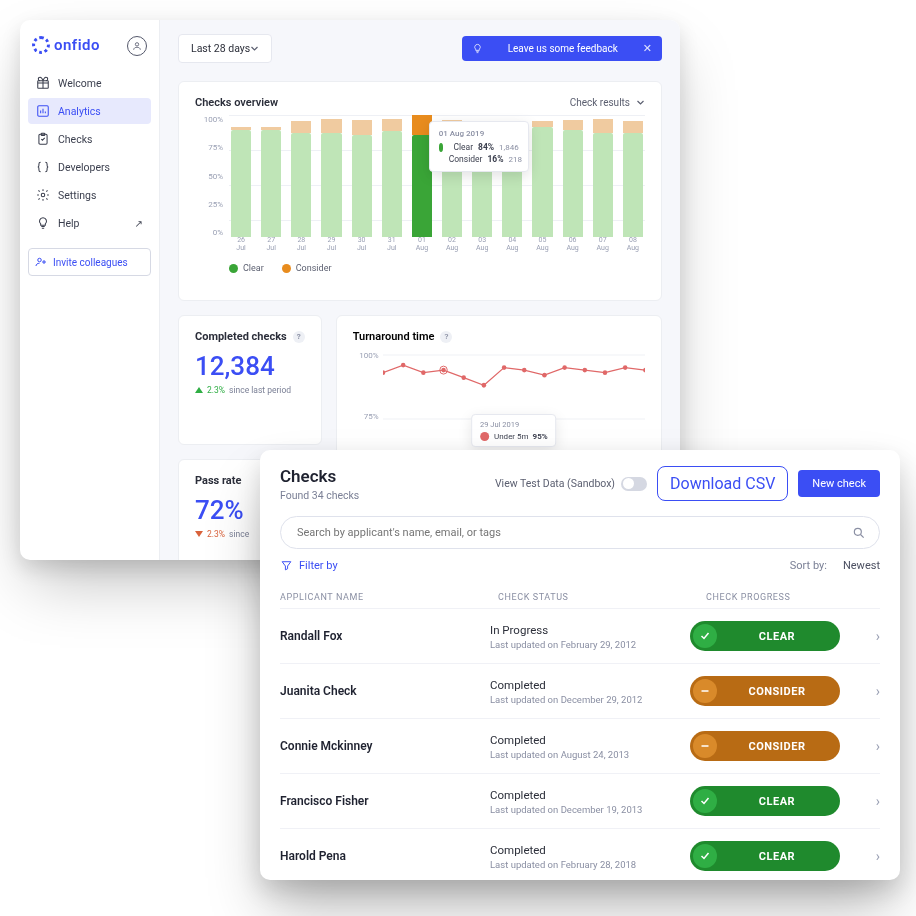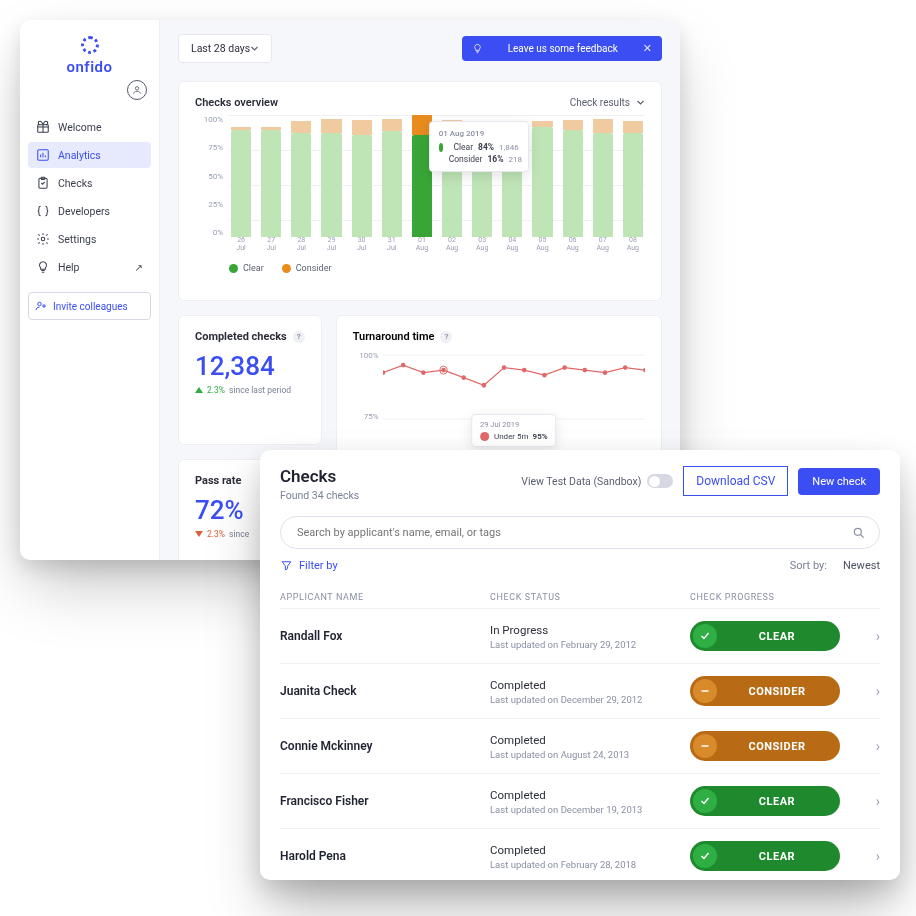--- a/index.html
+++ b/index.html
@@ -15,21 +15,21 @@
     box-shadow: 0 30px 60px -10px rgba(0,0,0,.25), 0 8px 20px rgba(0,0,0,.12);
     display: flex;
     overflow: hidden;
   }
   .sidebar {
     width: 140px; height: 100%;
     border-right: 1px solid #eceef2;
     padding: 12px 8px;
     display: flex; flex-direction: column;
   }
-  .brand { display:flex; align-items:center; gap:4px; padding:4px 4px 14px 4px;flex-direction:column; }
+  .brand { display:flex; gap:4px; padding:4px 4px 14px 4px; }
   .brand-logo { width:18px; height:18px; border:3px dotted #3b4ef4; border-radius:50%; }
   .brand-name { color:#3b4ef4; font-weight:600; font-size:15px; letter-spacing:.5px; }
   .avatar-btn { width:20px;height:20px;border:1.5px solid #54586b;border-radius:50%;margin-left:auto;display:flex;align-items:center;justify-content:center;font-size:10px;color:#54586b; }
 
   .nav { display:flex; flex-direction:column; gap:2px; }
   .nav-item { display:flex; align-items:center; gap:8px; font-size:10.5px; color:#3b3f4e; padding:6px 8px; border-radius:4px; cursor:pointer; }
   .nav-item.active { background:#e7e9fd; color:#3b4ef4; }
   .nav-icon { width:14px; height:14px; display:flex; align-items:center; justify-content:center; color:inherit; }
   .nav-ext { margin-left:auto; font-size:10px; }
 
@@ -103,39 +103,39 @@
     padding:16px 20px 0 20px;
     display:flex; flex-direction:column;
   }
   .cw-header { display:flex; align-items:flex-start; gap:14px; }
   .cw-title { font-size:17px; font-weight:600; color:#1f2230; }
   .cw-sub { font-size:10.5px; color:#7b8096; margin-top:3px; }
   .cw-right { margin-left:auto; display:flex; align-items:center; gap:10px; }
   .sandbox { font-size:10.5px; color:#5b5f70; display:flex; align-items:center; gap:6px; }
   .toggle { width:26px;height:14px;background:#d5d8e2;border-radius:8px;position:relative; cursor:pointer; }
   .toggle::after { content:""; position:absolute; top:1.5px; left:1.5px; width:11px;height:11px;background:#fff;border-radius:50%; }
-  .btn-outline { border:1.3px solid #3b4ef4; color:#3b4ef4; background:#fff; border-radius:0; padding:7px 12px; font-size:12px; cursor:pointer; }
+  .btn-outline { border:1.3px solid #3b4ef4; color:#3b4ef4; background:#fff; border-radius:8px; padding:7px 12px; font-size:16px; cursor:pointer; }
   .btn-primary { background:#3b4ef4; color:#fff; border:none; border-radius:4px; padding:7px 14px; font-size:11px; cursor:pointer; }
 
   .search-row { margin-top:14px; }
   .search-input { width:100%; border:1px solid #dfe2ec; border-radius:20px; padding:9px 36px 9px 16px; font-size:11px; color:#4c5062; outline:none; }
   .search-wrap { position:relative; }
   .mag { position:absolute; right:14px; top:50%; transform:translateY(-50%); width:14px;height:14px; color:#8a8fa3; }
 
   .filter-row { display:flex; align-items:center; margin-top:10px; font-size:11px; }
   .filter-by { color:#3b4ef4; display:flex; gap:6px; align-items:center; cursor:pointer; }
   .sort-by { margin-left:auto; color:#7b8096; display:flex; gap:16px; align-items:center; }
   .sort-val { color:#4c5062; cursor:pointer; }
 
   .tbl { margin-top:14px; }
   .tbl-head, .tbl-row { display:flex; align-items:center; }
   .col-name { flex:0 0 210px; }
   .col-status { flex:0 0 200px; }
   .col-prog { flex:1; display:flex; align-items:center; }
-  .tbl-head { font-size:9px; letter-spacing:.6px; color:#8a8fa3; padding:6px 0; }
+  .tbl-head { font-size:9px; letter-spacing:.6px; color:#8a8fa3; padding:6px 0;gap:8px; }
   .tbl-row { padding:12px 0; border-top:1px solid #f0f1f6; cursor:pointer; }
   .app-name { font-size:12px; font-weight:600; color:#1f2230; }
   .status-main { font-size:11.5px; color:#2c2f3a; }
   .status-sub { font-size:9.5px; color:#8a8fa3; margin-top:2px; }
   .pill { display:flex; align-items:center; border-radius:18px; padding:3px 3px 3px 3px; min-width:150px; height:30px; }
   .pill .circ { width:24px;height:24px;border-radius:50%;display:flex;align-items:center;justify-content:center;color:#fff;font-size:12px; }
   .pill .lab { flex:1; text-align:center; color:#fff; font-weight:700; font-size:11px; letter-spacing:.5px; }
   .pill.clear { background:#1f8a2d; }
   .pill.clear .circ { background:#2fae44; }
   .pill.consider { background:#b86b14; }

